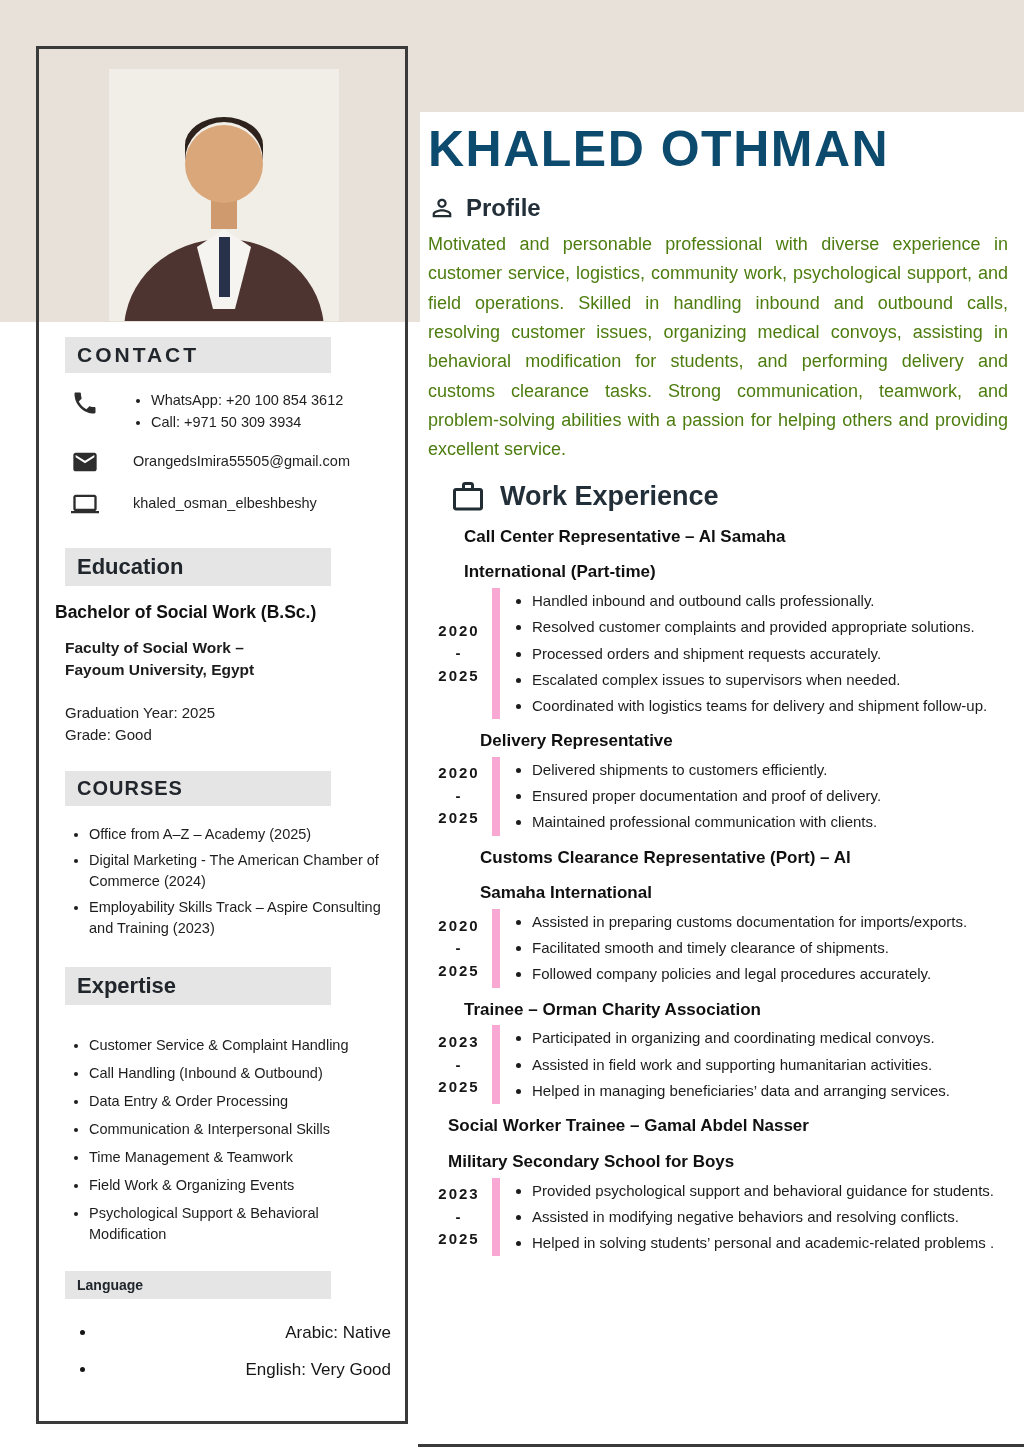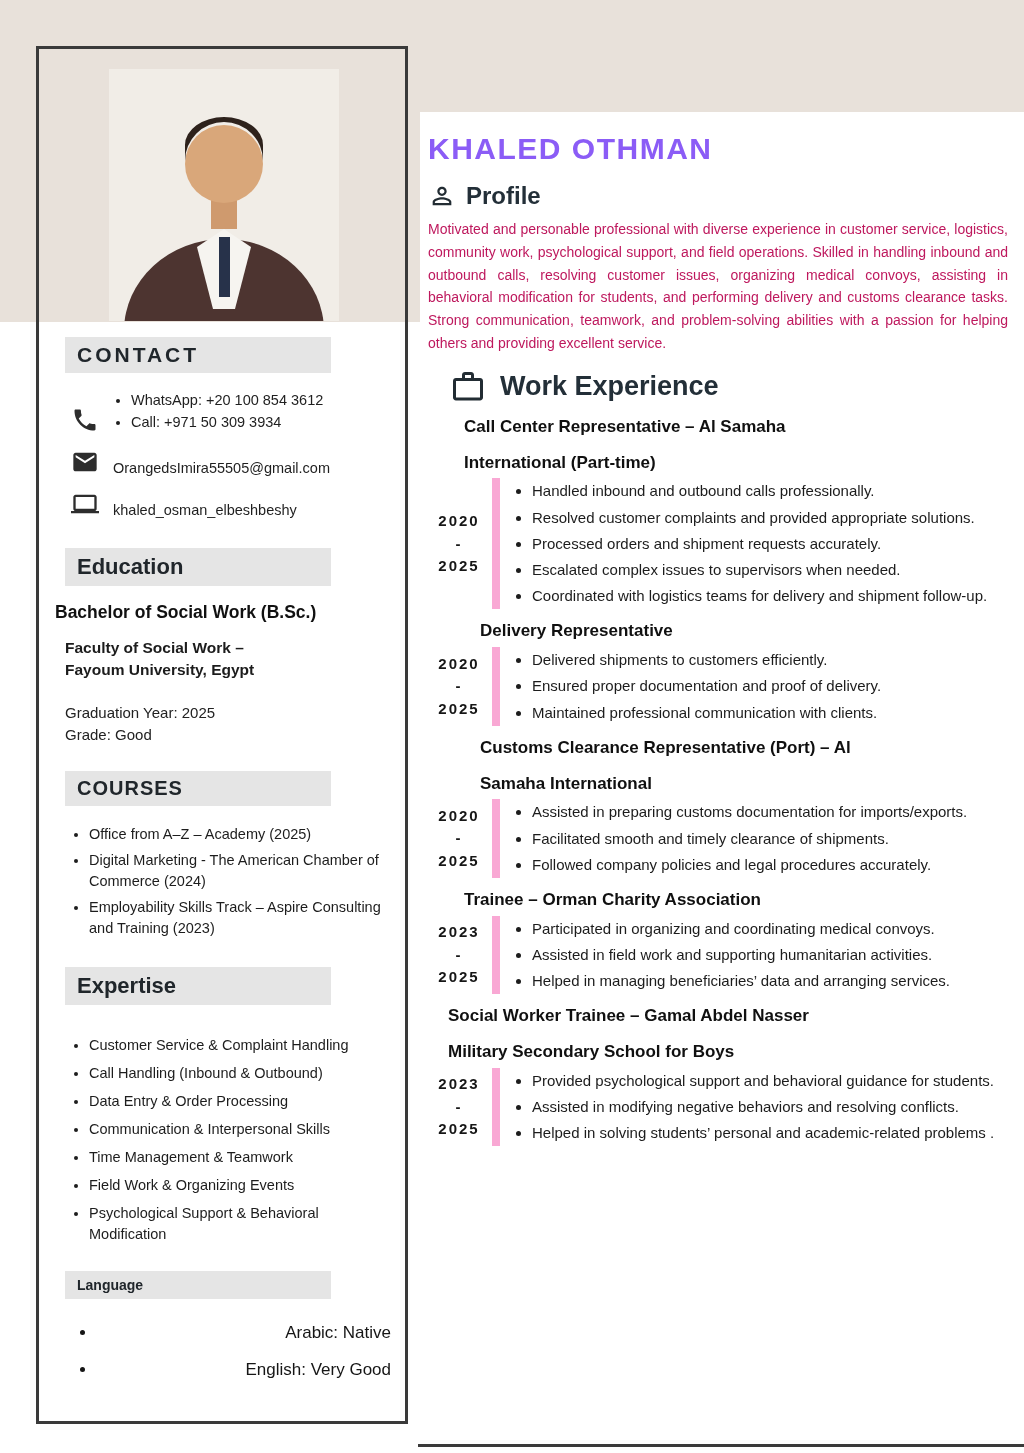--- a/index.html
+++ b/index.html
@@ -17,49 +17,49 @@
 
   .sidebar { position:relative; padding:288px 14px 0 14px; color:#22282c; }
   .bar { background:#e5e5e5; width:266px; margin-left:12px; padding:6px 12px; font-weight:bold; color:#20262b; }
   .bar.contact  { font-size:21px; letter-spacing:3px; }
   .bar.edu      { font-size:22px; }
   .bar.courses  { font-size:20px; letter-spacing:1px; }
   .bar.expertise{ font-size:22px; }
   .bar.language { font-size:14px; }
 
   .contact-block { margin:16px 0 0 18px; }
-  .contact-row { display:flex; align-items:flex-end; margin-bottom:14px; }
+  .contact-row { display:flex; align-items:flex-start; margin-bottom:14px;gap:20px; }
   .cicon { width:28px; height:28px; flex:0 0 28px; margin-right:14px; color:#2d2d2d; }
   .cicon svg { width:100%; height:100%; fill:#2d2d2d; }
   .mini-list { list-style:disc; padding-left:18px; font-size:14.5px; line-height:1.55; color:#1f1f1f; }
   .contact-text { font-size:14.5px; color:#1f1f1f; padding-top:5px; }
   .degree { font-size:17.5px; font-weight:bold; color:#111; margin:16px 0 0 2px; }
   .faculty { font-size:15.5px; font-weight:bold; color:#1c1c1c; margin:14px 0 0 12px; line-height:1.45; }
   .edu-meta { font-size:15px; color:#222; margin:20px 0 0 12px; line-height:1.5; }
 
   .side-list { list-style:disc; margin:18px 0 0 14px; padding-left:22px; font-size:14.5px; line-height:1.45; color:#1d1d1d; }
   .side-list li { margin-bottom:7px; }
   .side-list.tight li { margin-bottom:5px; }
   .lang-list { list-style:disc; margin:24px 0 0 24px; padding-left:20px; font-size:17px; color:#161616; }
   .lang-list li { margin-bottom:17px;text-align:right; }
 
   
   .main { position:absolute; left:428px; top:112px; width:580px; color:#2b2b2b; }
-  .name { font-size:30px; font-weight:bold; letter-spacing:1.5px; color:#8b5cf6; margin-top:20px; }
+  .name { font-size:50px; font-weight:bold; letter-spacing:1.5px; color:#0c4a6e; margin-top:8px; }
 
   .sec-head { display:flex; align-items:center; margin-top:16px; }
   .sec-icon { color:#222c33; margin-right:10px; }
   .sec-icon svg { display:block; fill:#222c33; }
   .sec-title { font-weight:bold; color:#232f38; }
   .profile-head .sec-title { font-size:24px; }
   .work-head { margin-top:14px; }
   .work-head .sec-icon { margin-left:22px; margin-right:14px; }
   .work-head .sec-title { font-size:27px; }
 
-  .profile-text { margin-top:8px; font-size:14px; line-height:1.63; text-align:justify; color:#be185d; }
+  .profile-text { margin-top:8px; font-size:18px; line-height:1.63; text-align:justify; color:#4d7c0f; }
 
   .job { margin-top:10px; }
   .job-title { font-size:17px; font-weight:bold; color:#101010; margin-left:36px; line-height:1.4; }
   .job-title .l2 { display:block; margin-top:12px; }
   .job.j2 .job-title, .job.j3 .job-title { margin-left:52px; }
   .job.j5 .job-title { margin-left:20px; }
   .job-body { display:flex; margin-top:4px; }
   .date-col { width:62px; flex:0 0 62px; display:flex; flex-direction:column; justify-content:center; align-items:center;
               font-weight:bold; font-size:15px; letter-spacing:2px; color:#161616; line-height:1.5; }
   .job-bullets { border-left:8px solid #f9a8d4; list-style:disc; padding-left:32px; margin-left:2px;

